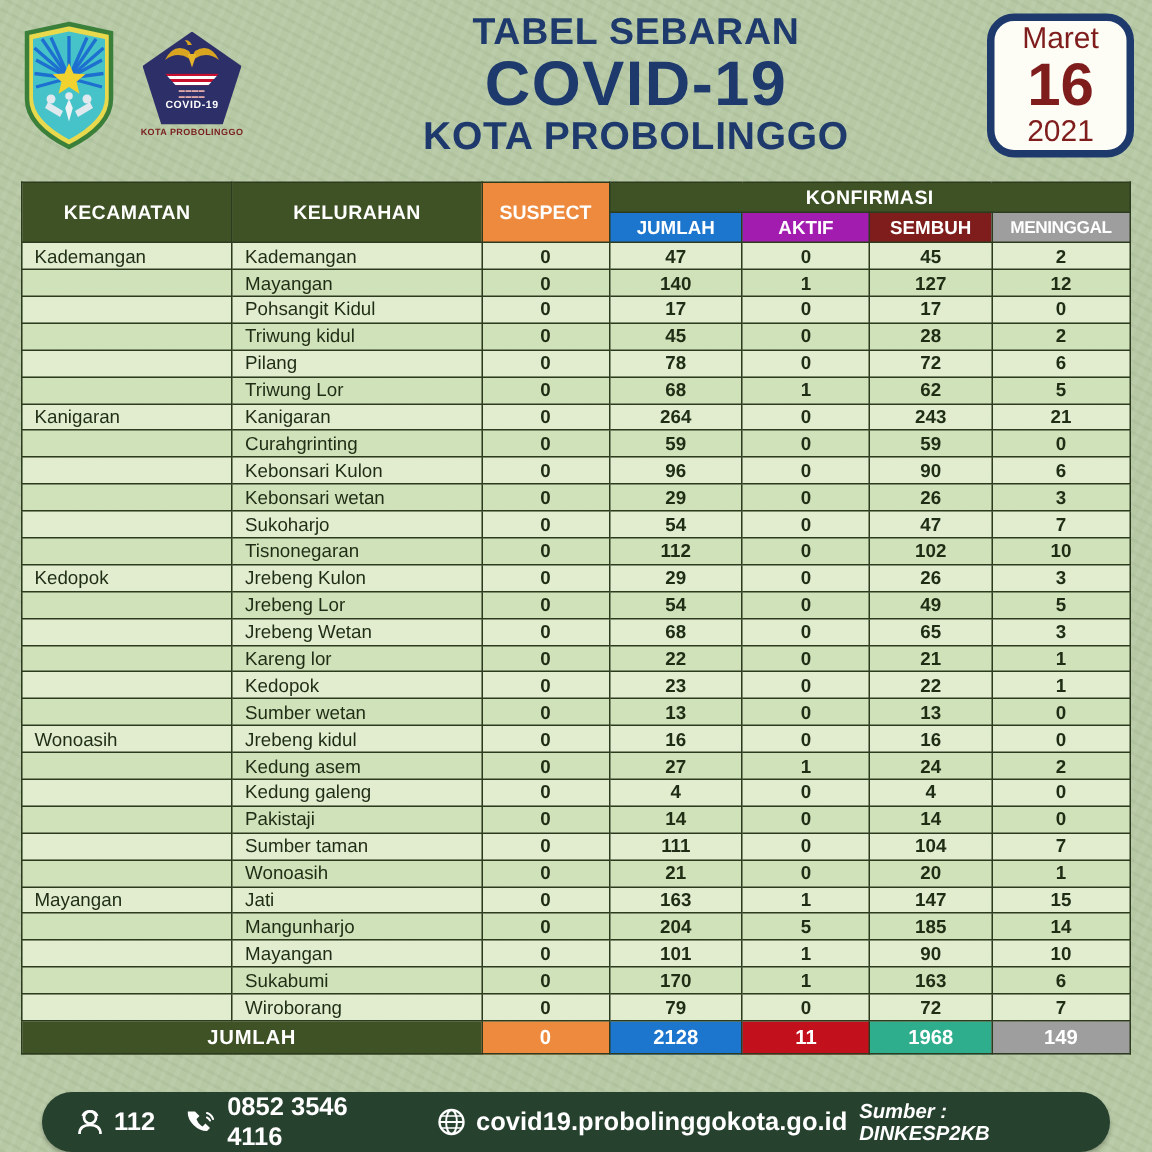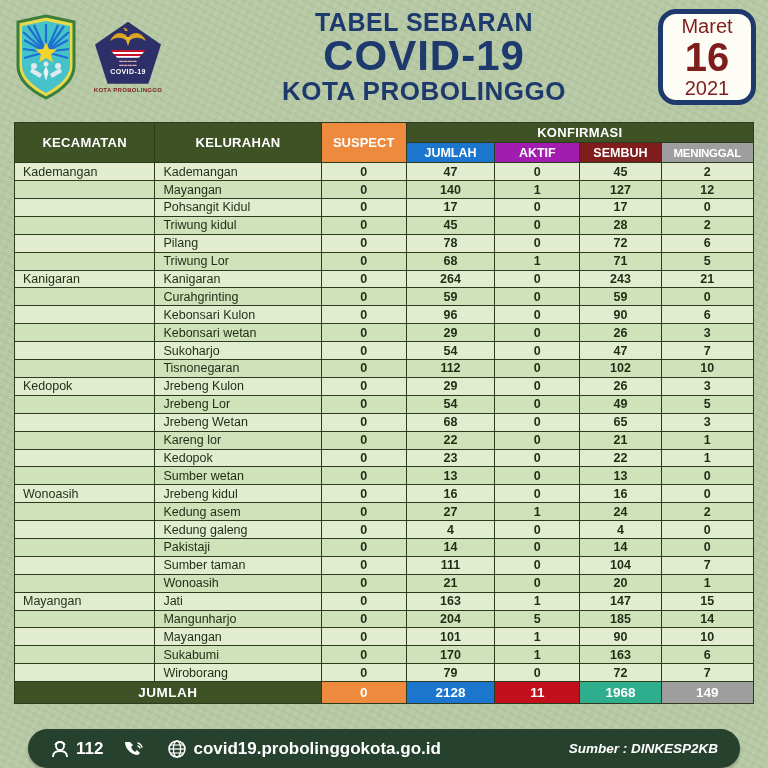--- a/index.html
+++ b/index.html
@@ -212,21 +212,21 @@
             <td class="t-num">0</td>
             <td class="t-num">72</td>
             <td class="t-num">6</td>
           </tr>
           <tr class="alt">
             <td class="t-left"></td>
             <td class="t-left">Triwung Lor</td>
             <td class="t-num">0</td>
             <td class="t-num">68</td>
             <td class="t-num">1</td>
-            <td class="t-num">71</td>
+            <td class="t-num">62</td>
             <td class="t-num">5</td>
           </tr>
           <tr>
             <td class="t-left">Kanigaran</td>
             <td class="t-left">Kanigaran</td>
             <td class="t-num">0</td>
             <td class="t-num">264</td>
             <td class="t-num">0</td>
             <td class="t-num">243</td>
             <td class="t-num">21</td>
@@ -454,20 +454,21 @@
       </span>
       <span>112</span>
     </div>
     <div class="f-item">
       <span class="f-icon">
         <svg width="20" height="20" viewBox="0 0 20 20">
             <path d="M5 3 l3 3 -2 2 q1 3 4 5 l2 -2 3 3 -2 2 q-5 0 -9 -4 t-4 -9 Z" fill="#fff"></path>
             <path d="M13 4 q3 1 4 4 M13 7 q1.5 .5 2 2" stroke="#fff" stroke-width="1.4" fill="none" stroke-linecap="round"></path>
           </svg>
       </span>
+      <span>0852 3546 4116</span>
     </div>
     <div class="f-item">
       <span class="f-icon">
         <svg width="20" height="20" viewBox="0 0 20 20">
             <circle cx="10" cy="10" r="8" fill="none" stroke="#fff" stroke-width="1.6"></circle>
             <ellipse cx="10" cy="10" rx="3.6" ry="8" fill="none" stroke="#fff" stroke-width="1.3"></ellipse>
             <line x1="2" y1="10" x2="18" y2="10" stroke="#fff" stroke-width="1.3"></line>
             <line x1="3.2" y1="6" x2="16.8" y2="6" stroke="#fff" stroke-width="1.1"></line>
             <line x1="3.2" y1="14" x2="16.8" y2="14" stroke="#fff" stroke-width="1.1"></line>
           </svg>

